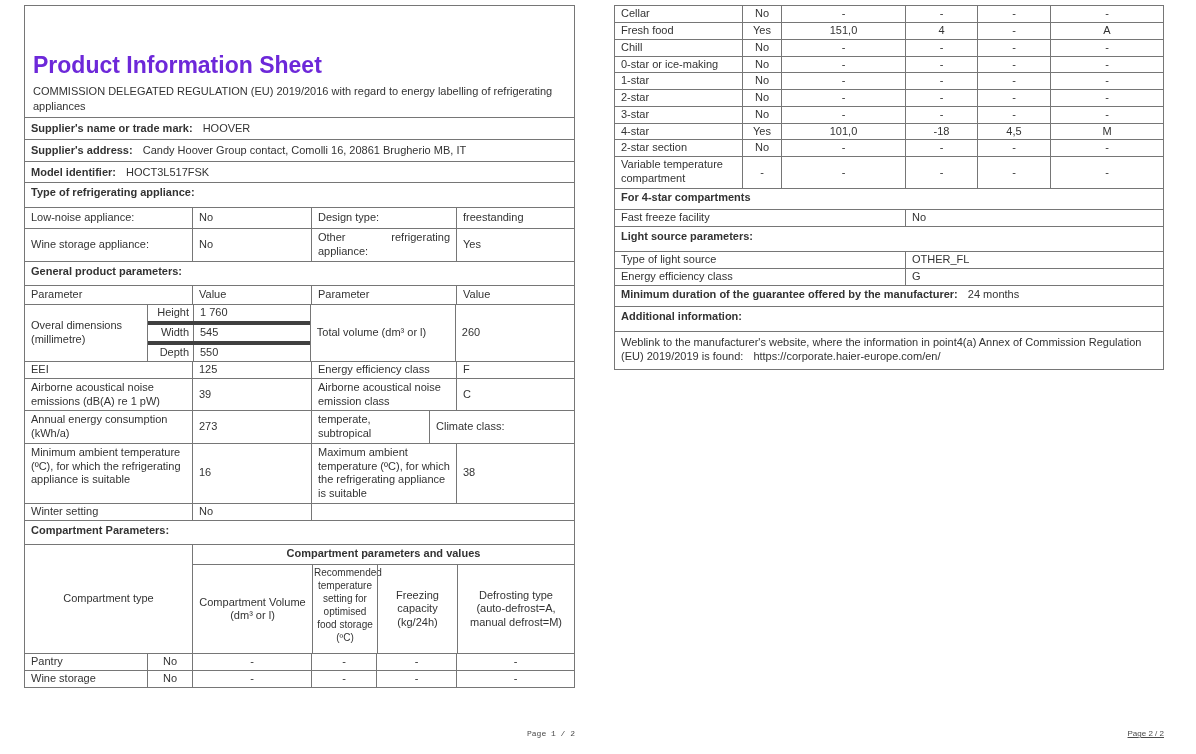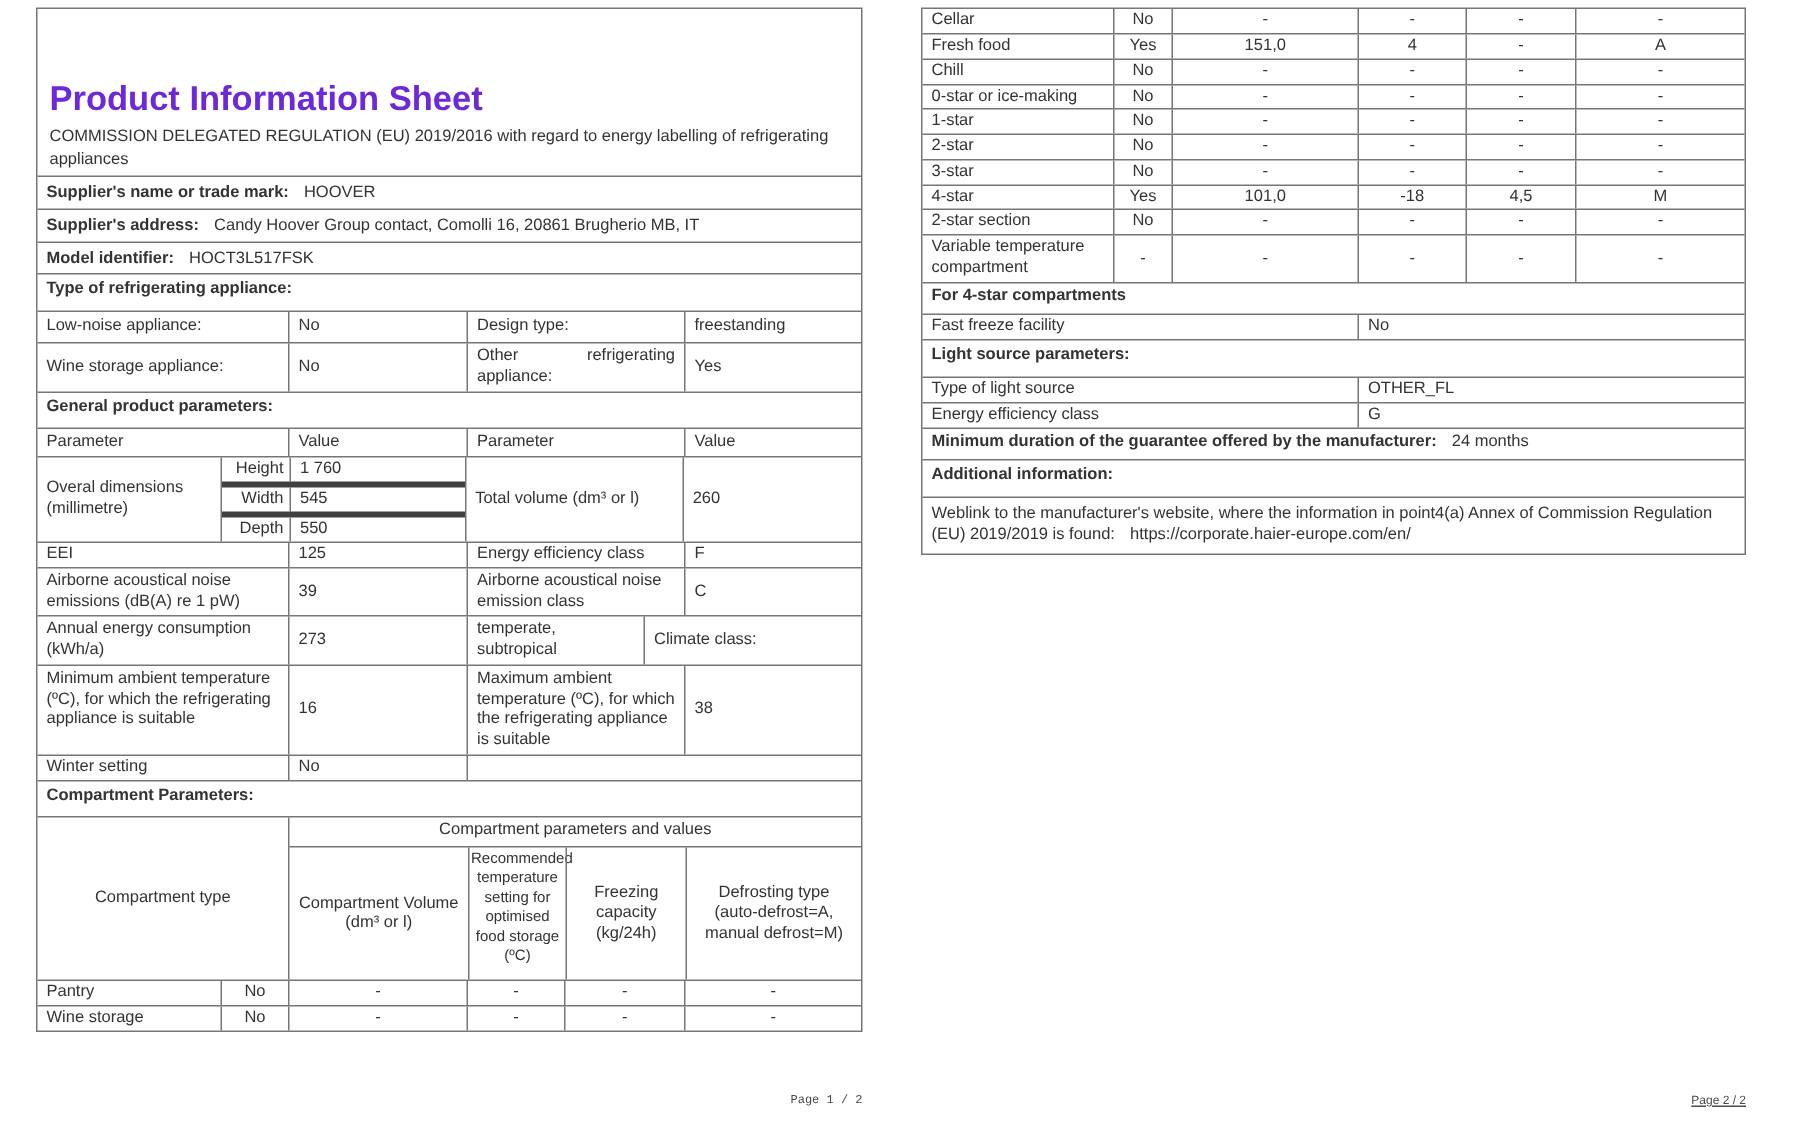--- a/index.html
+++ b/index.html
@@ -40,21 +40,21 @@
   .sec{padding:3px 6px 7px 6px;}
   .datarow .cell{padding:1px 6px;}
   
   .dimsub{width:164px;border-left:1px solid #767676;display:flex;flex-direction:column;box-sizing:border-box;}
   .dimrow{display:flex;flex:1;border-top:4px solid #404040;min-height:16px;}
   .dimrow:first-child{border-top:none;}
   .dimk{width:45px;text-align:right;padding:1px 4px;box-sizing:border-box;}
   .dimv{flex:1;border-left:1px solid #767676;padding:1px 6px;box-sizing:border-box;}
   
   .comp-right{flex:1 1 auto;border-left:1px solid #767676;display:flex;flex-direction:column;min-width:0;}
-  .group-row{text-align:center;padding:2px 6px;min-height:19px;box-sizing:border-box;}
+  .group-row{text-align:center;padding:2px 6px;min-height:19px;box-sizing:border-box;font-weight:bold;}
   .sub-row{display:flex;border-top:1px solid #767676;flex:1;}
   .sub-row .cell:first-child{border-left:none;}
   .temp-cell{font-size:10px;line-height:1.3;padding:1px 1px;}
   .tp{margin:0 0 8px 0;}
   .tp2{margin:0;}
   .pagefooter{position:absolute;top:729px;font-size:8px;color:#4a4a4a;text-align:right;}
   .pf1{left:24px;width:551px;font-family:Liberation Mono, monospace;}
   .pf2{left:614px;width:550px;text-decoration:underline;}
 </style>
 </head>

